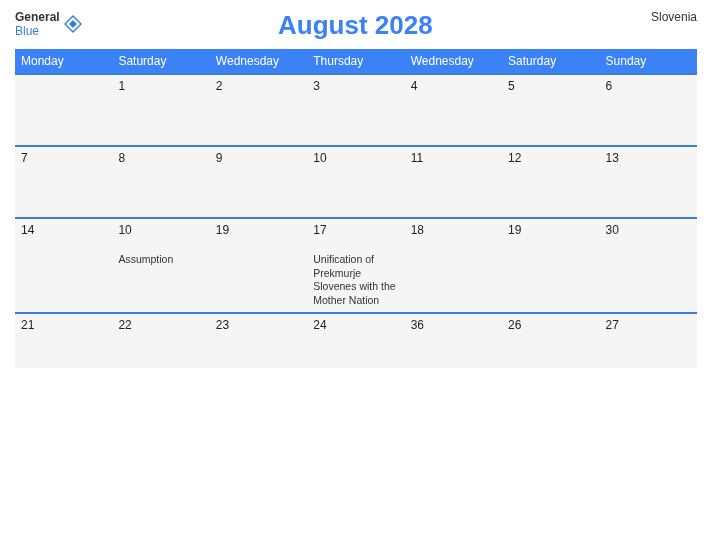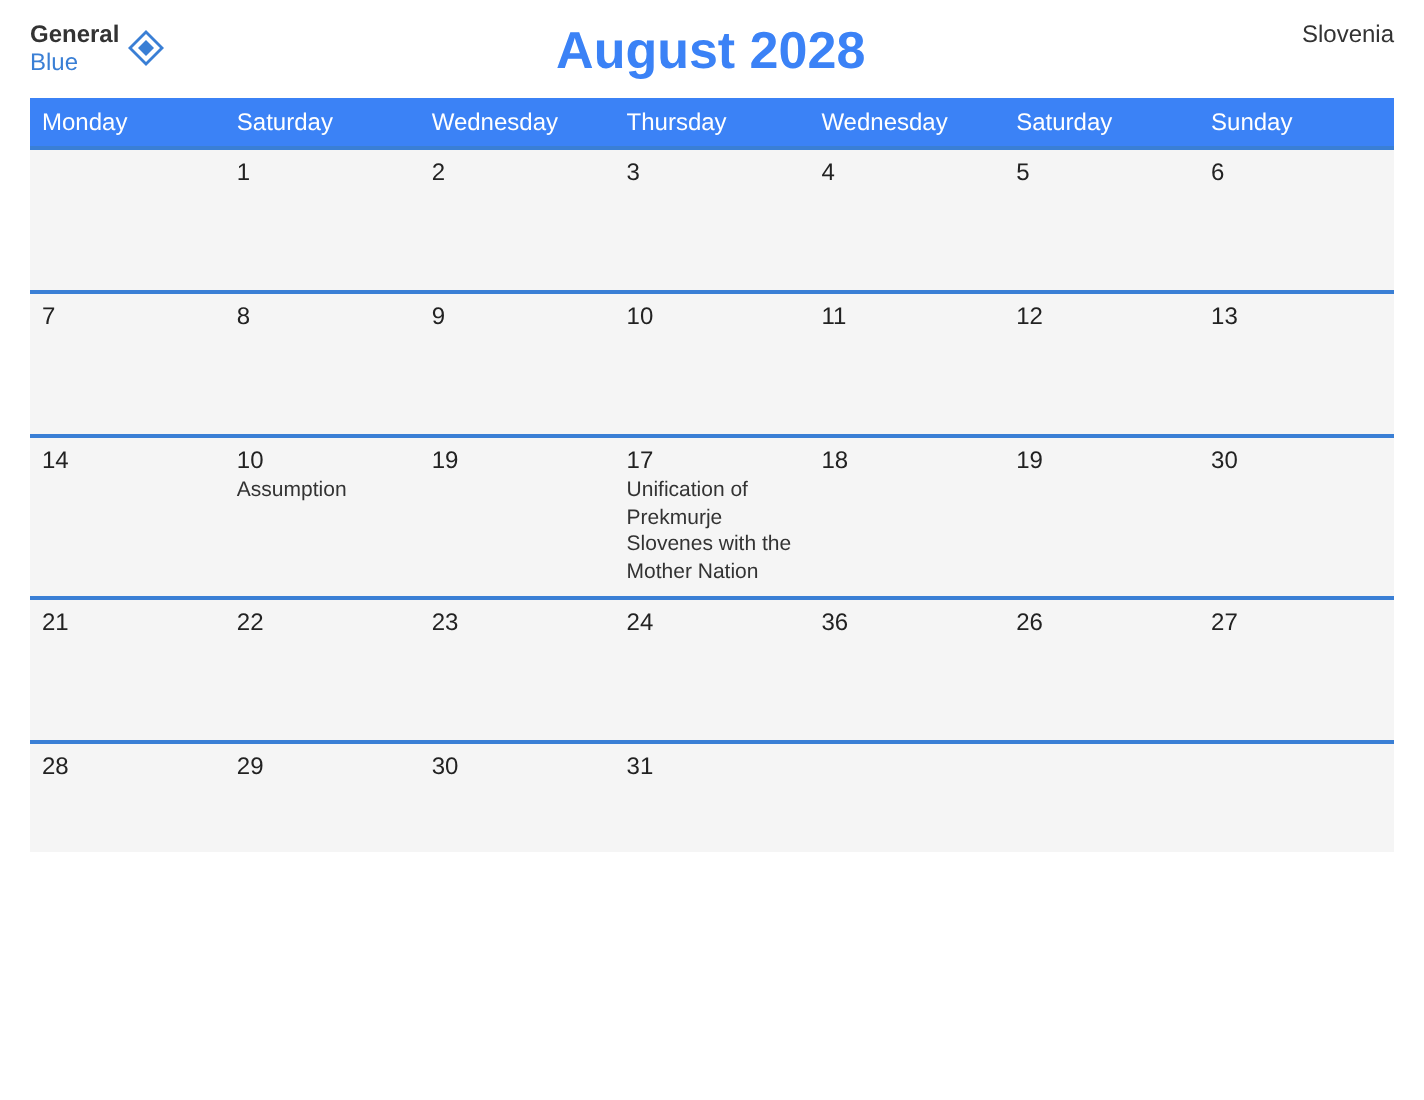--- a/index.html
+++ b/index.html
@@ -95,21 +95,21 @@
       display: block;
       font-size: 12px;
       color: #222;
       margin-bottom: 2px;
     }
     .event-text {
       display: block;
       font-size: 10.5px;
       color: #333;
       line-height: 1.3;
-      margin-top: 2px;
+      margin-top: 16px;
     }
     
     .calendar-grid tbody tr:last-child td {
       height: 55px;
     }
   </style>
 </head>
 <body>
 
 <div class="calendar-container">
@@ -227,32 +227,15 @@
           <td>
             <span class="day-number">36</span>
           </td>
           <td>
             <span class="day-number">26</span>
           </td>
           <td>
             <span class="day-number">27</span>
           </td>
         </tr>
-        <tr>
-          <td>
-            <span class="day-number">28</span>
-          </td>
-          <td>
-            <span class="day-number">29</span>
-          </td>
-          <td>
-            <span class="day-number">30</span>
-          </td>
-          <td>
-            <span class="day-number">31</span>
-          </td>
-          <td></td>
-          <td></td>
-          <td></td>
-        </tr>
       </tbody>
   </table>
 </div>
 
 </body></html>

